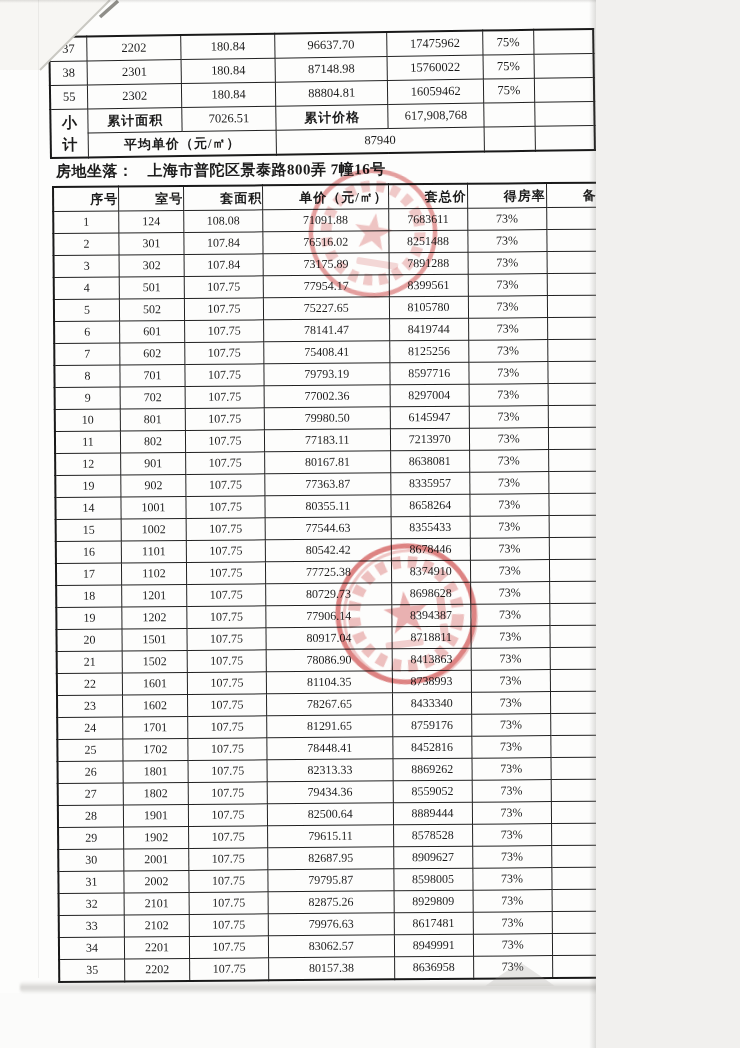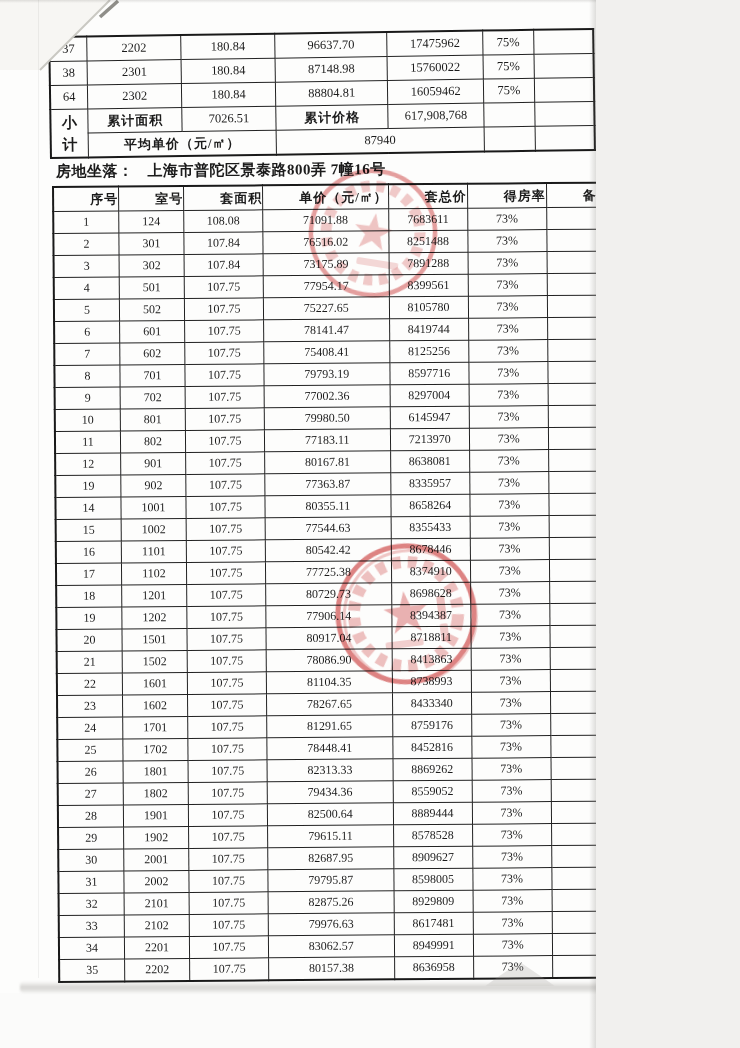--- a/index.html
+++ b/index.html
@@ -87,21 +87,21 @@
           <tr>
             <td>38</td>
             <td>2301</td>
             <td>180.84</td>
             <td>87148.98</td>
             <td>15760022</td>
             <td>75%</td>
             <td></td>
           </tr>
           <tr>
-            <td>64</td>
+            <td>55</td>
             <td>2302</td>
             <td>180.84</td>
             <td>88804.81</td>
             <td>16059462</td>
             <td>75%</td>
             <td></td>
           </tr>
           <tr>
             <td class="subtotal-label" rowspan="2">
               <div>小</div>

